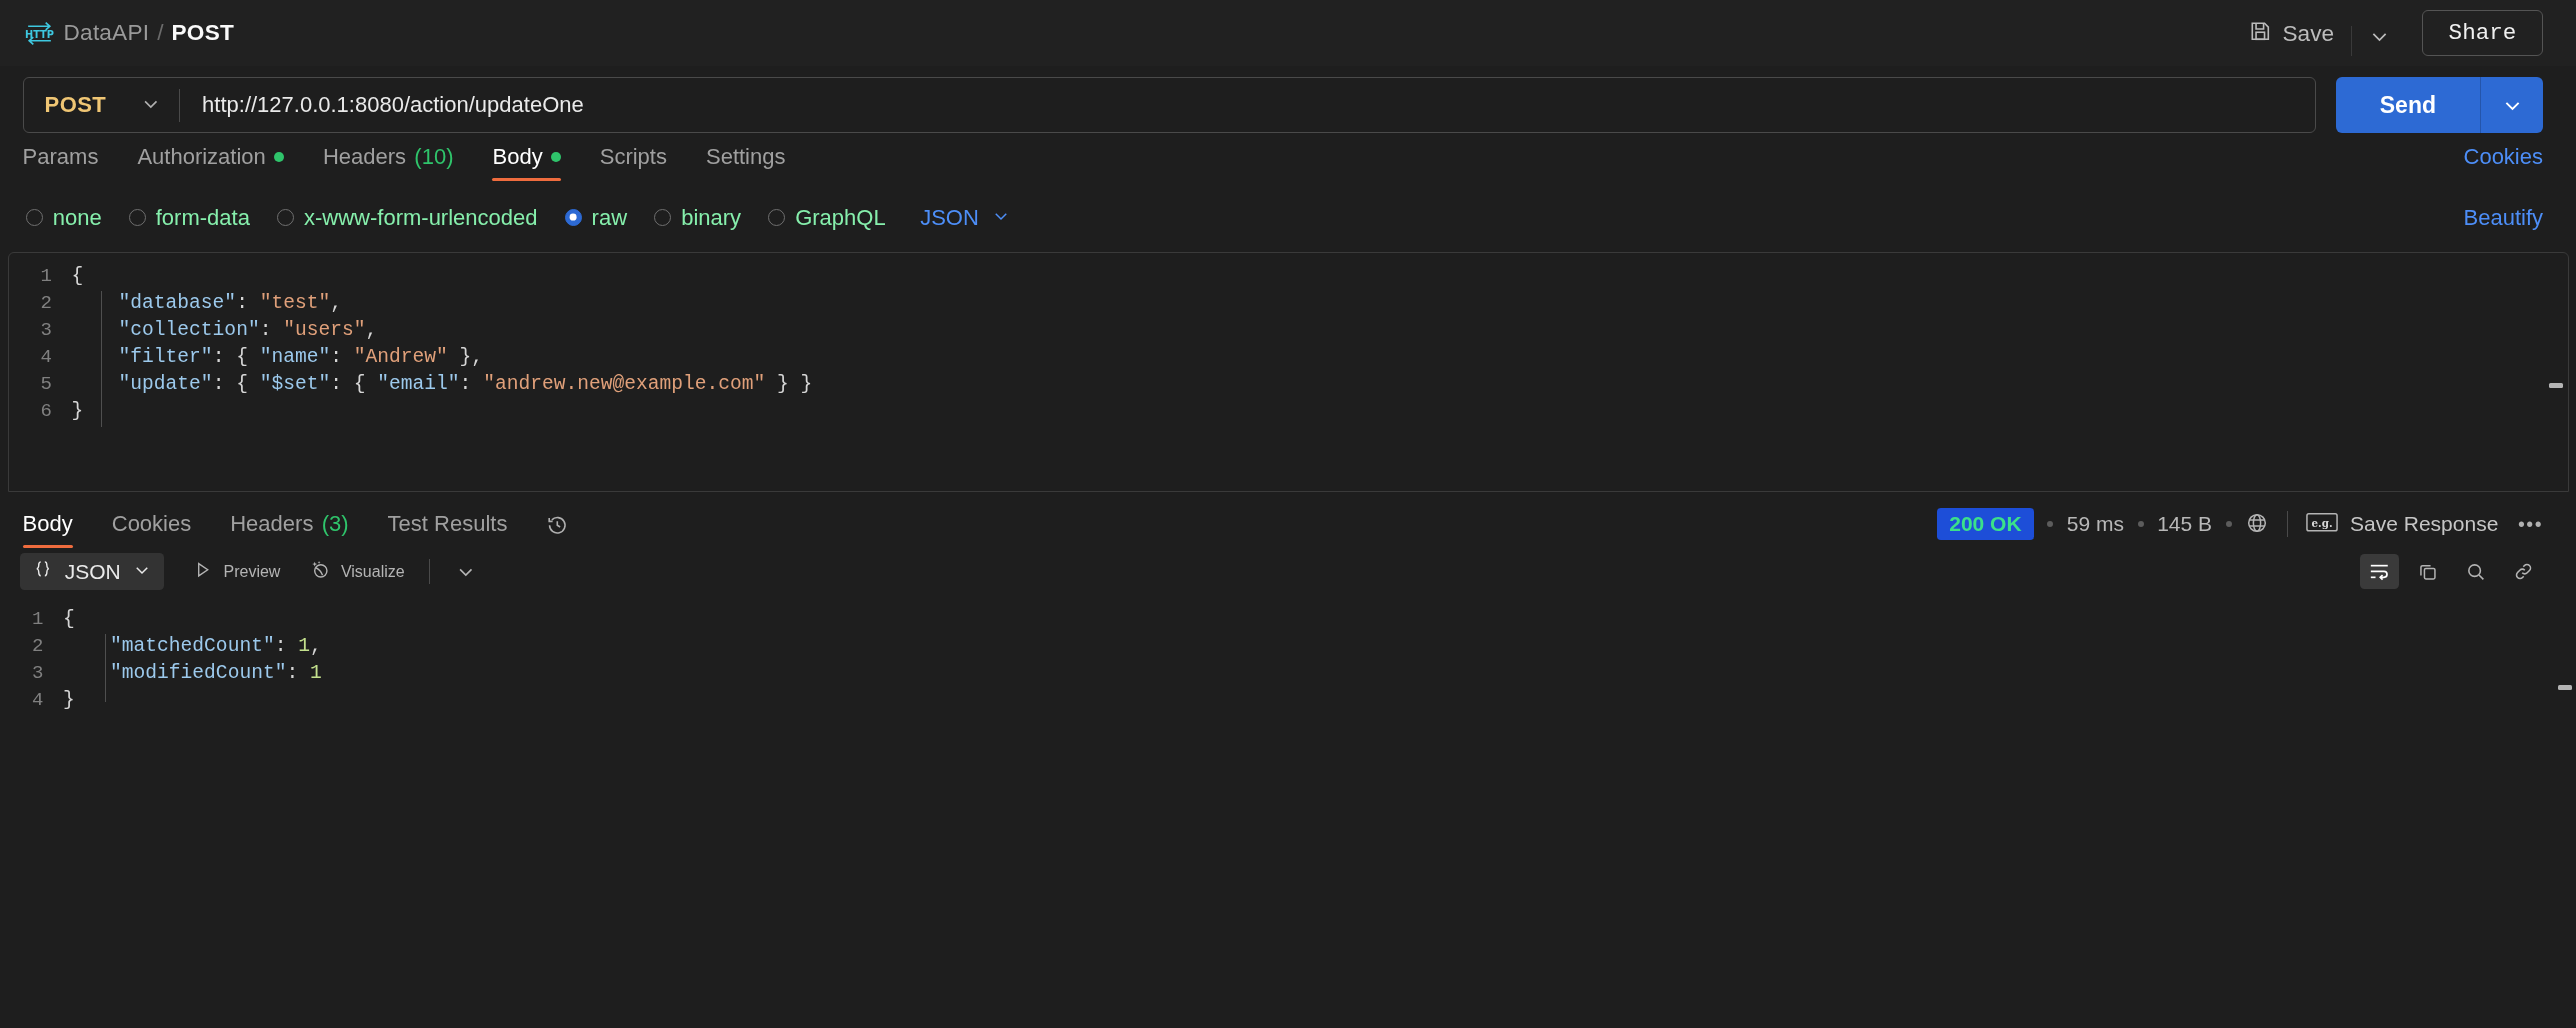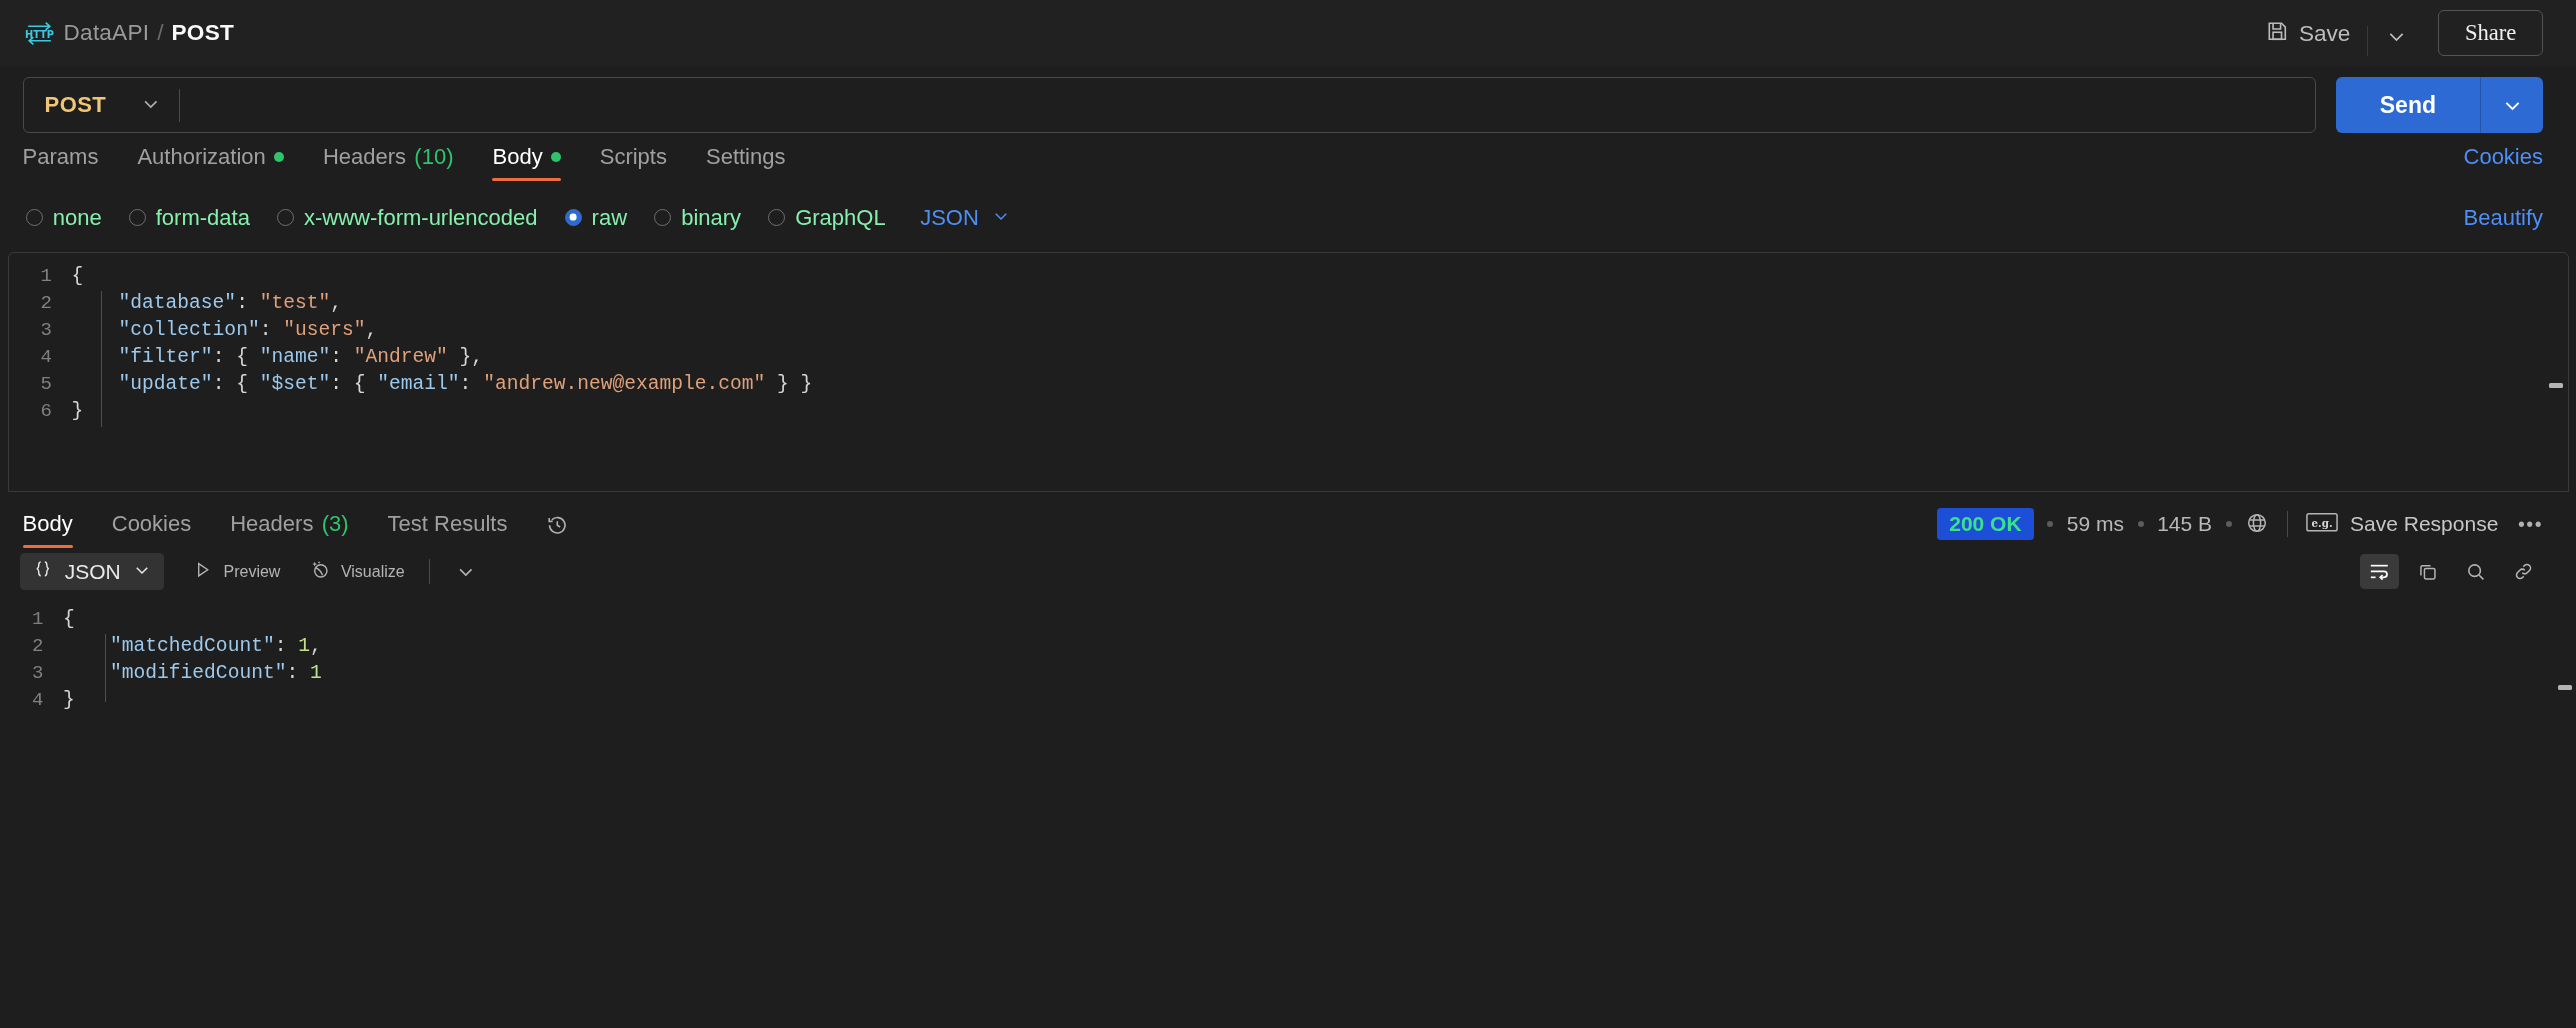--- a/index.html
+++ b/index.html
@@ -40,21 +40,21 @@
   }
   .share-btn {
     margin-left: 16.6px;
     border: 0.8px solid #545454;
     border-radius: 6px;
     padding: 9px 25.6px;
     font-size: 22.6px;
     color: #f0f0f0;
     cursor: pointer;
     background: transparent;
-    font-family: Liberation Serif, serif;
+    font-family: Liberation Mono, monospace;
   }
 
   
   .urlrow {
     display: flex; align-items: center;
     padding: 0 33px 0 22.6px;
     height: 78px;
     background: #1e1e1e;
   }
   .url-wrap {
@@ -286,20 +286,21 @@
   <div class="url-wrap">
     <div class="method-select">
       <span class="method-label">POST</span>
       <span>
         <svg width="19.6" height="19.6" viewBox="0 0 24 24" fill="none" stroke="#b0b0b0" stroke-width="2">
           <path d="M5 9l7 7 7-7"></path>
         </svg>
       </span>
     </div>
     <div class="method-div"></div>
+    <input class="url-input" type="text" value="http://127.0.0.1:8080/action/updateOne" style="">
   </div>
   <div class="send-group">
     <button class="send-btn">Send</button>
     <div class="send-chev">
       <svg width="21" height="21" viewBox="0 0 24 24" fill="none" stroke="#ffffff" stroke-width="2.2">
         <path d="M5 9l7 7 7-7"></path>
       </svg>
     </div>
   </div>
 </div>

